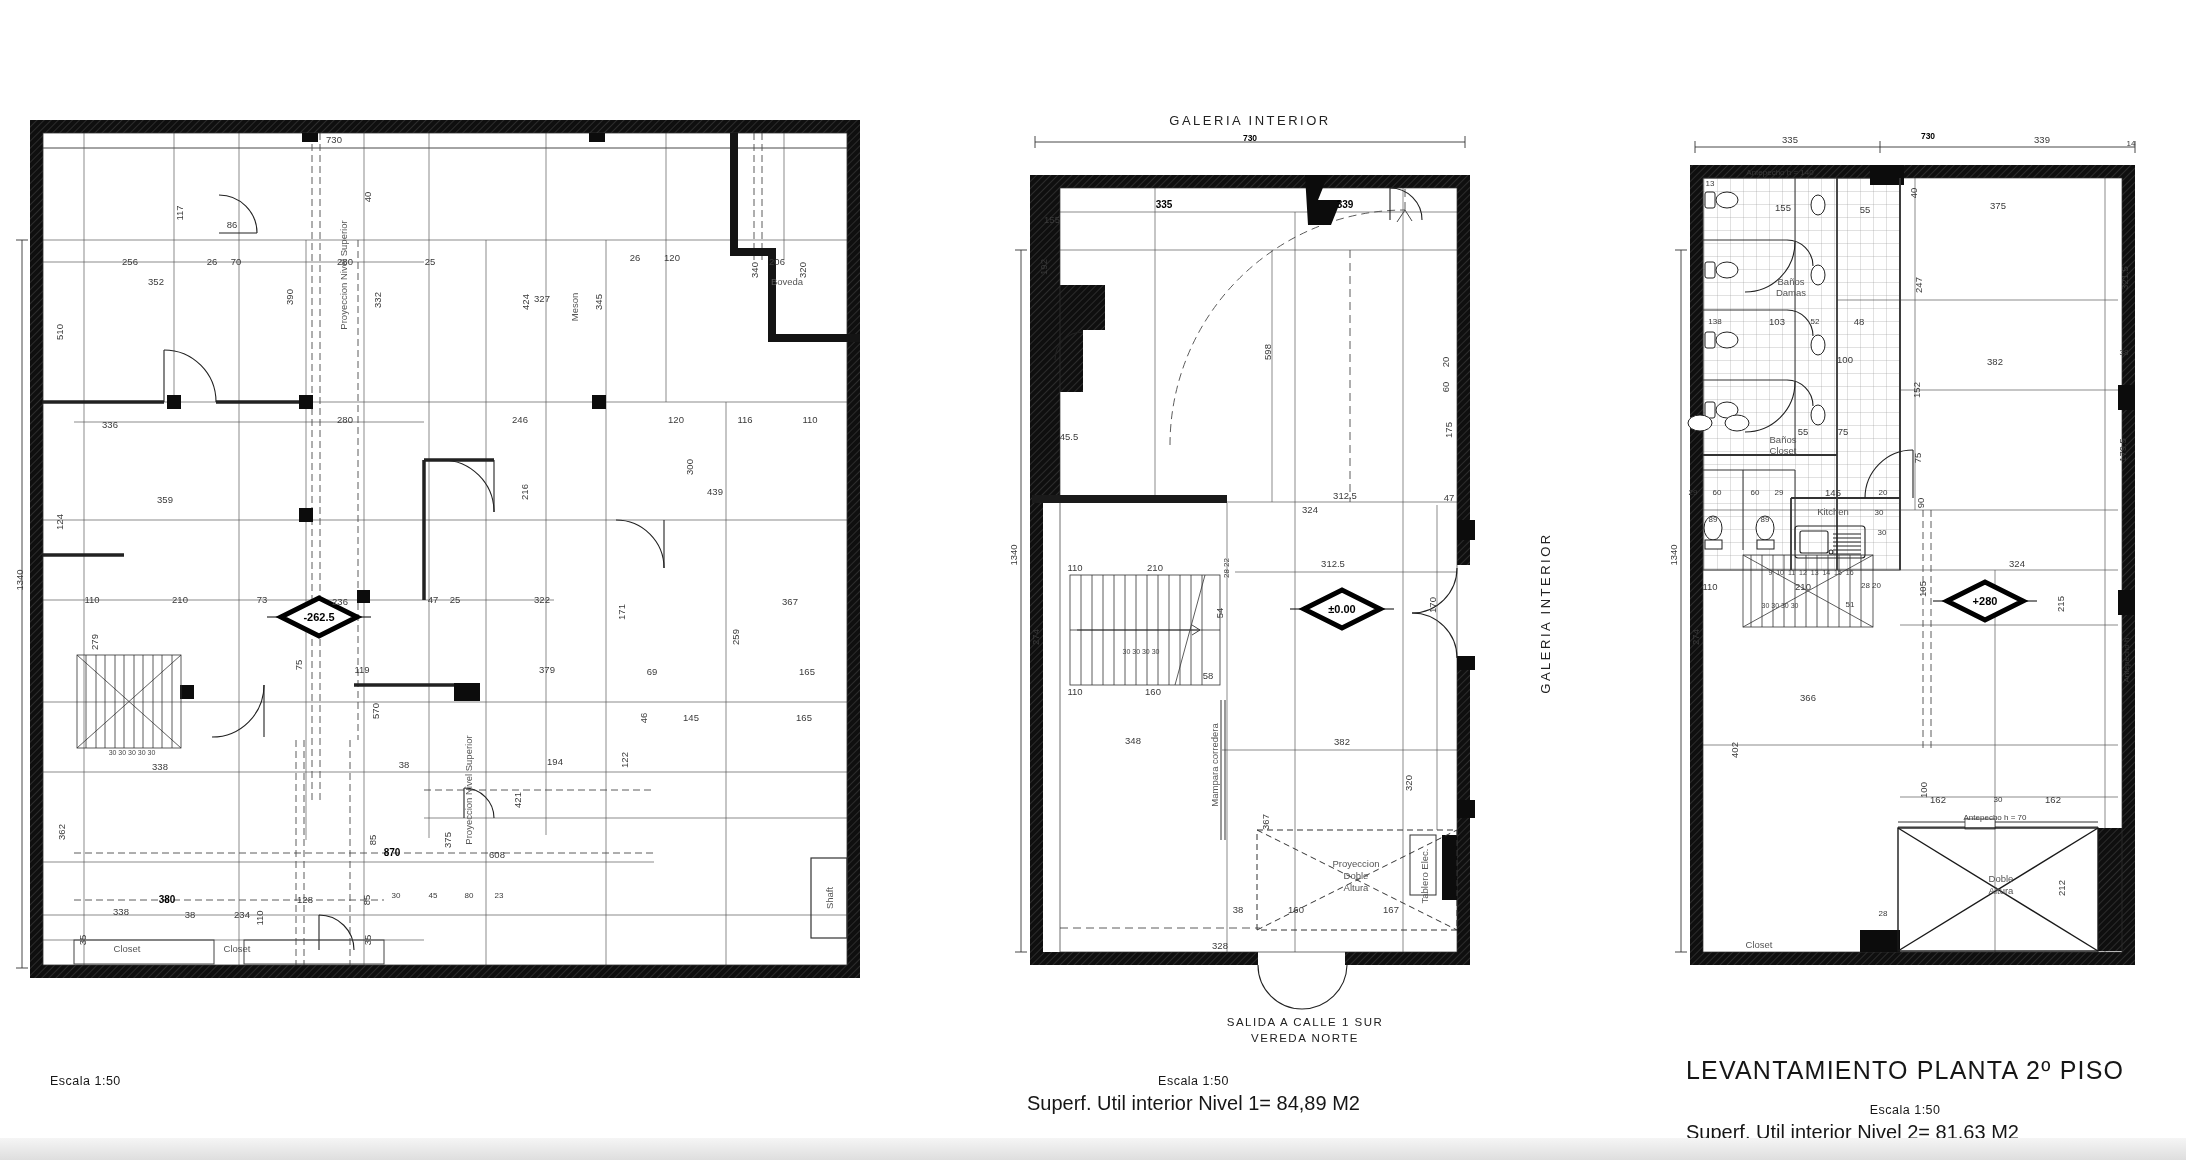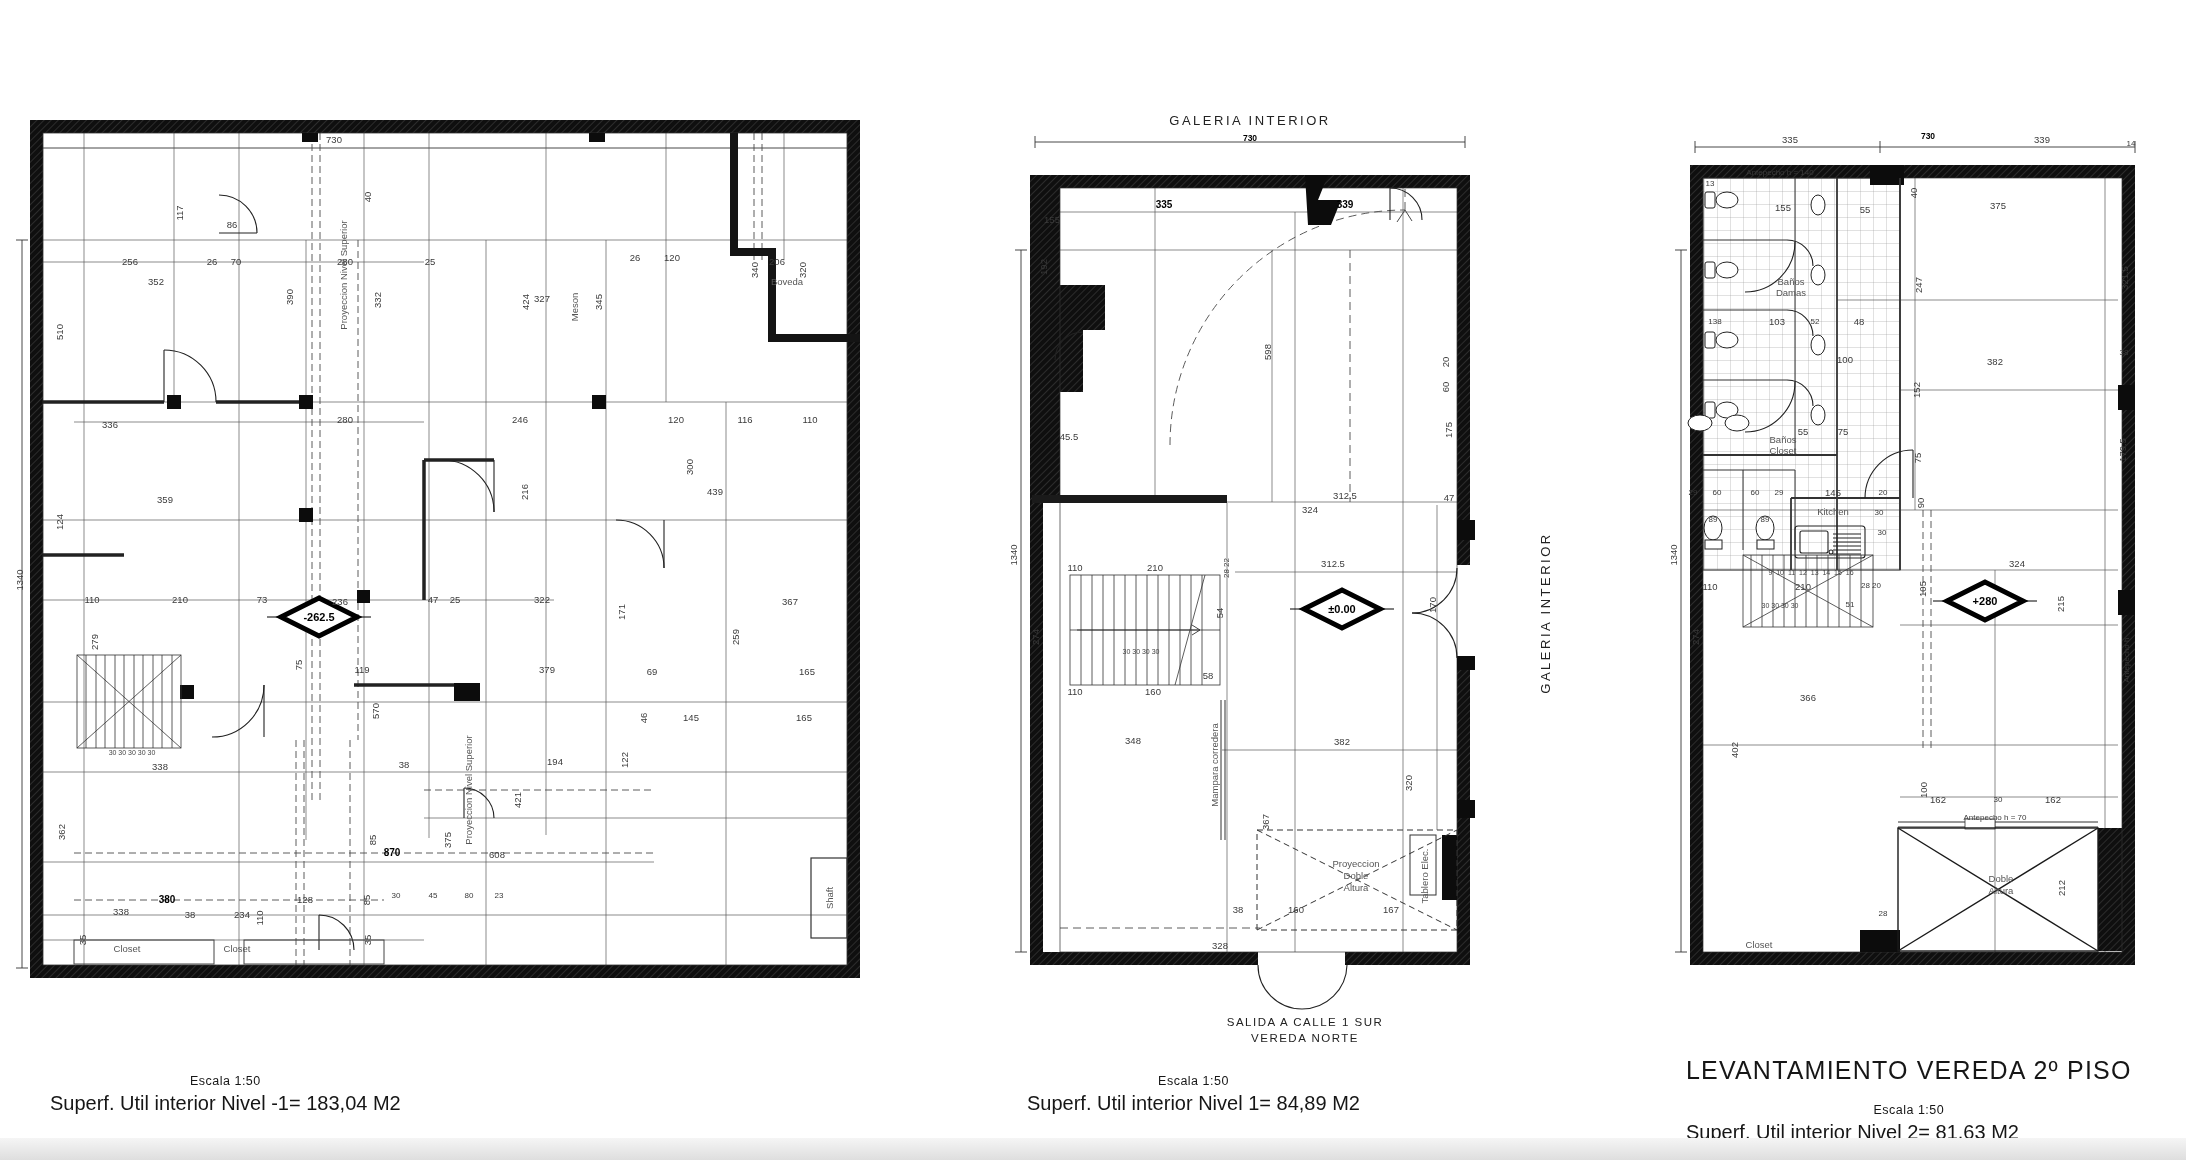--- a/index.html
+++ b/index.html
@@ -587,26 +587,25 @@
         <span class="lbl room" style="left: 336px; top: 779px;">Doble</span>
         <span class="lbl room" style="left: 336px; top: 791px;">Altura</span>
         <span class="lbl r" style="left: 397px; top: 788px;">212</span>
         <span class="lbl sm8" style="left: 218px; top: 814px;">28</span>
         <span class="lbl room" style="left: 94px; top: 845px;">Closet</span>
       </div>
   </section>
 
   <div class="title-block" style="left:50px;top:1056px">
     <div class="scale">Escala 1:50</div>
-    <div class="area">Superf. Util interior Nivel -1= 183,04 M2</div>
   </div>
   <div class="title-block" style="left:1027px;top:1056px">
     <div class="scale">Escala 1:50</div>
     <div class="area">Superf. Util interior Nivel 1= 84,89 M2</div>
   </div>
   <div class="title-block" style="left:1686px;top:1056px">
-    <h2>LEVANTAMIENTO VEREDA 2º PISO</h2>
+    <h2>LEVANTAMIENTO PLANTA 2º PISO</h2>
     <div class="scale">Escala 1:50</div>
     <div class="area">Superf. Util interior Nivel 2= 81,63 M2</div>
   </div>
 
   <div class="footer-strip"></div>
 </div>
 
 </body></html>

